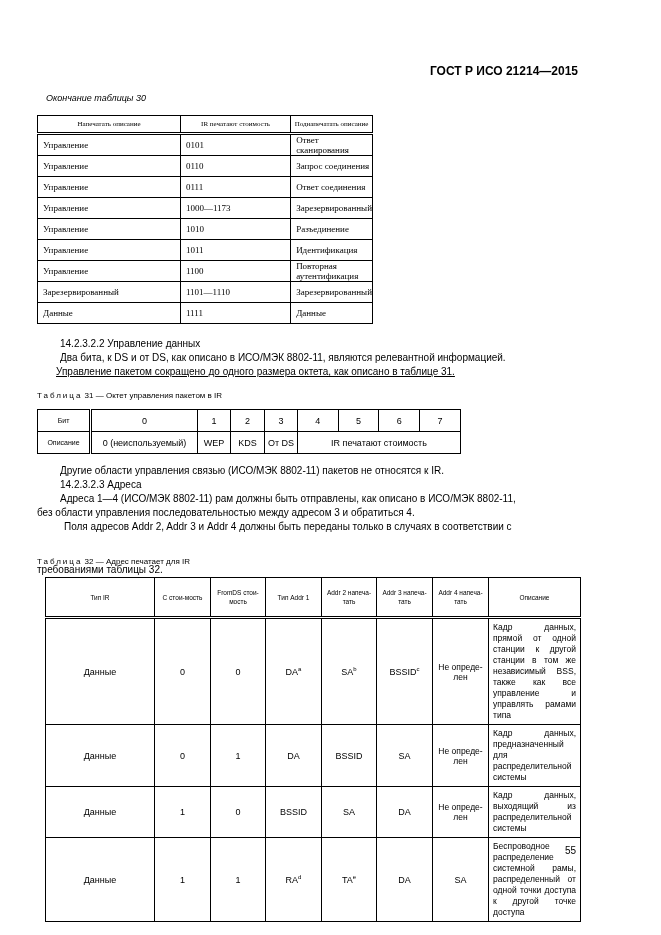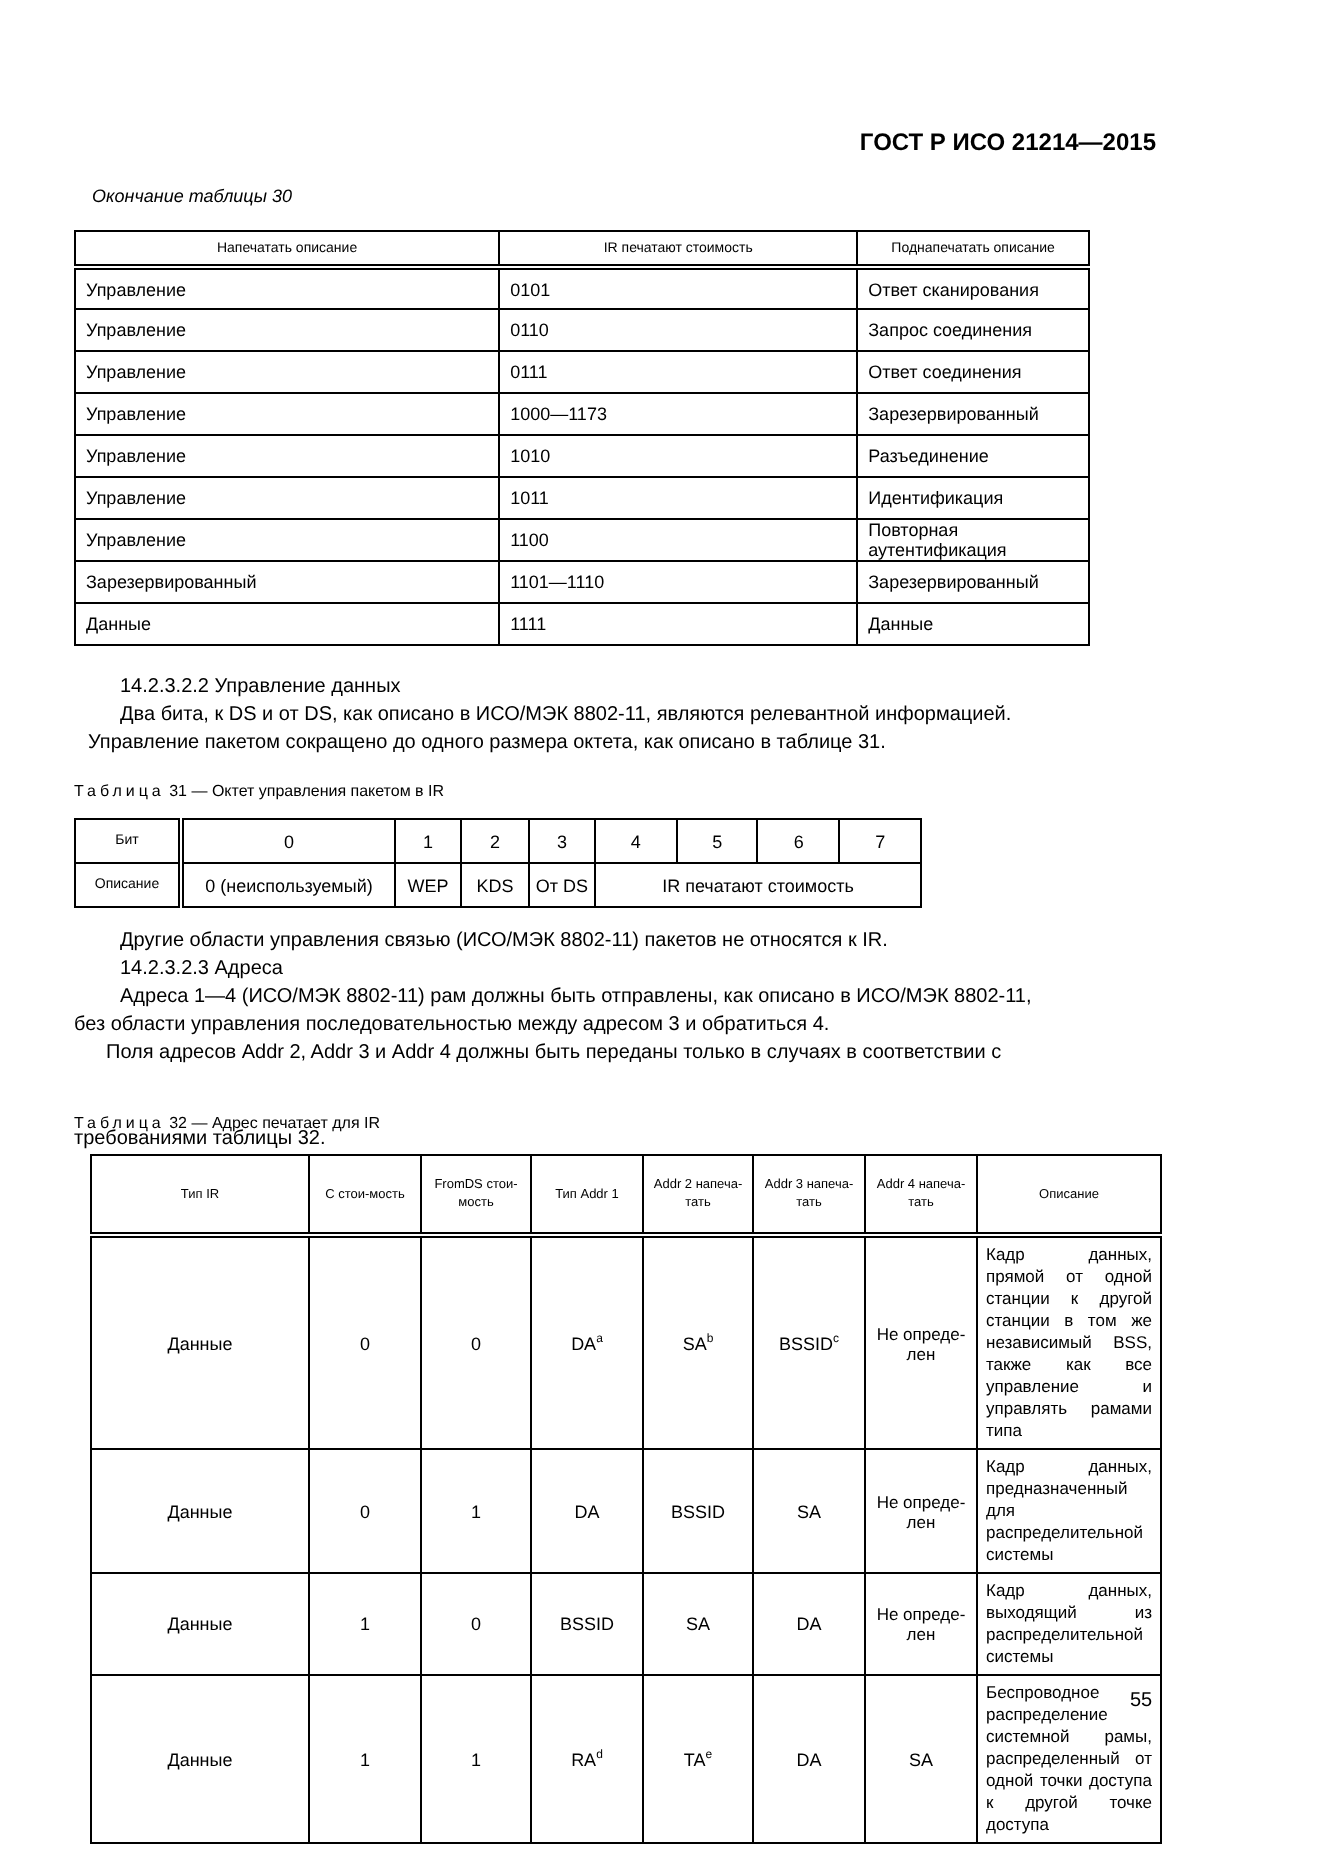--- a/index.html
+++ b/index.html
@@ -6,43 +6,43 @@
   html, body { width: 661px; height: 935px; background: #ffffff; }
   body { position: relative; font-family: "Liberation Sans", sans-serif; color: #000; overflow: hidden; }
 
   .doc-code { position: absolute; top: 64px; right: 83px; font-size: 12px; font-weight: bold; padding-left: 22px; }
   .table-caption-italic { position: absolute; top: 93px; left: 46px; font-size: 9px; font-style: italic; }
 
   table { border-collapse: collapse; position: absolute; }
   td, th { border: 1px solid #000; font-weight: normal; }
 
   
-  #t30 { left: 37px; top: 115px; width: 508px; font-size: 9px; }
+  #t30 { left: 37px; top: 115px; width: 336px; font-size: 9px; font-family: Liberation Serif, serif; }
   #t30 th { height: 18px; font-size: 7px; text-align: center; border-bottom: 3px double #000; }
   #t30 td { height: 21px; padding-left: 5px; text-align: left; }
   #t30 .c1 { width: 167px; } #t30 .c2 { width: 141px; } #t30 .c3 { width: 0; }
 
   .para { position: absolute; font-size: 10px; line-height: 14px; }
   .p-head { left: 60px; top: 337px; }
   .p-1 { left: 60px; top: 351px; }
-  .p-2 { left: 44px; top: 365px; }
+  .p-2 { left: 56px; top: 365px; text-decoration: underline; }
 
   .tcap { position: absolute; font-size: 8px; }
   .tcap .sp { letter-spacing: 2px; }
   .tcap31 { left: 37px; top: 391px; }
 
   #t31 { left: 37px; top: 409px; width: 424px; font-size: 9px; text-align: center; }
   #t31 td { height: 22px; }
   #t31 .lbl { font-size: 7px; width: 53px; border-right: 3px double #000; }
 
   .p-3 { left: 60px; top: 464px; }
   .p-4 { left: 60px; top: 478px; }
   .p-5 { left: 60px; top: 492px; text-align: center; }
   .p-6 { left: 37px; top: 506px; }
-  .p-7 { left: 53px; top: 520px; }
+  .p-7 { left: 64px; top: 520px; }
   .p-8 { left: 37px; top: 534px; margin-top: 29px; }
   .tcap32 { left: 37px; top: 557px; }
 
   #t32 { left: 45px; top: 577px; width: 536px; font-size: 9px; text-align: center; }
   #t32 th { font-size: 6.5px; line-height: 9px; height: 40px; border-bottom: 3px double #000; }
   #t32 td { vertical-align: middle; }
   #t32 .desc { text-align: justify; padding: 3px 4px; line-height: 11px; font-size: 8.5px; margin-left: 45px; }
   #t32 .nd { font-size: 8.5px; line-height: 10px; }
   sup { font-size: 6px; }
 

